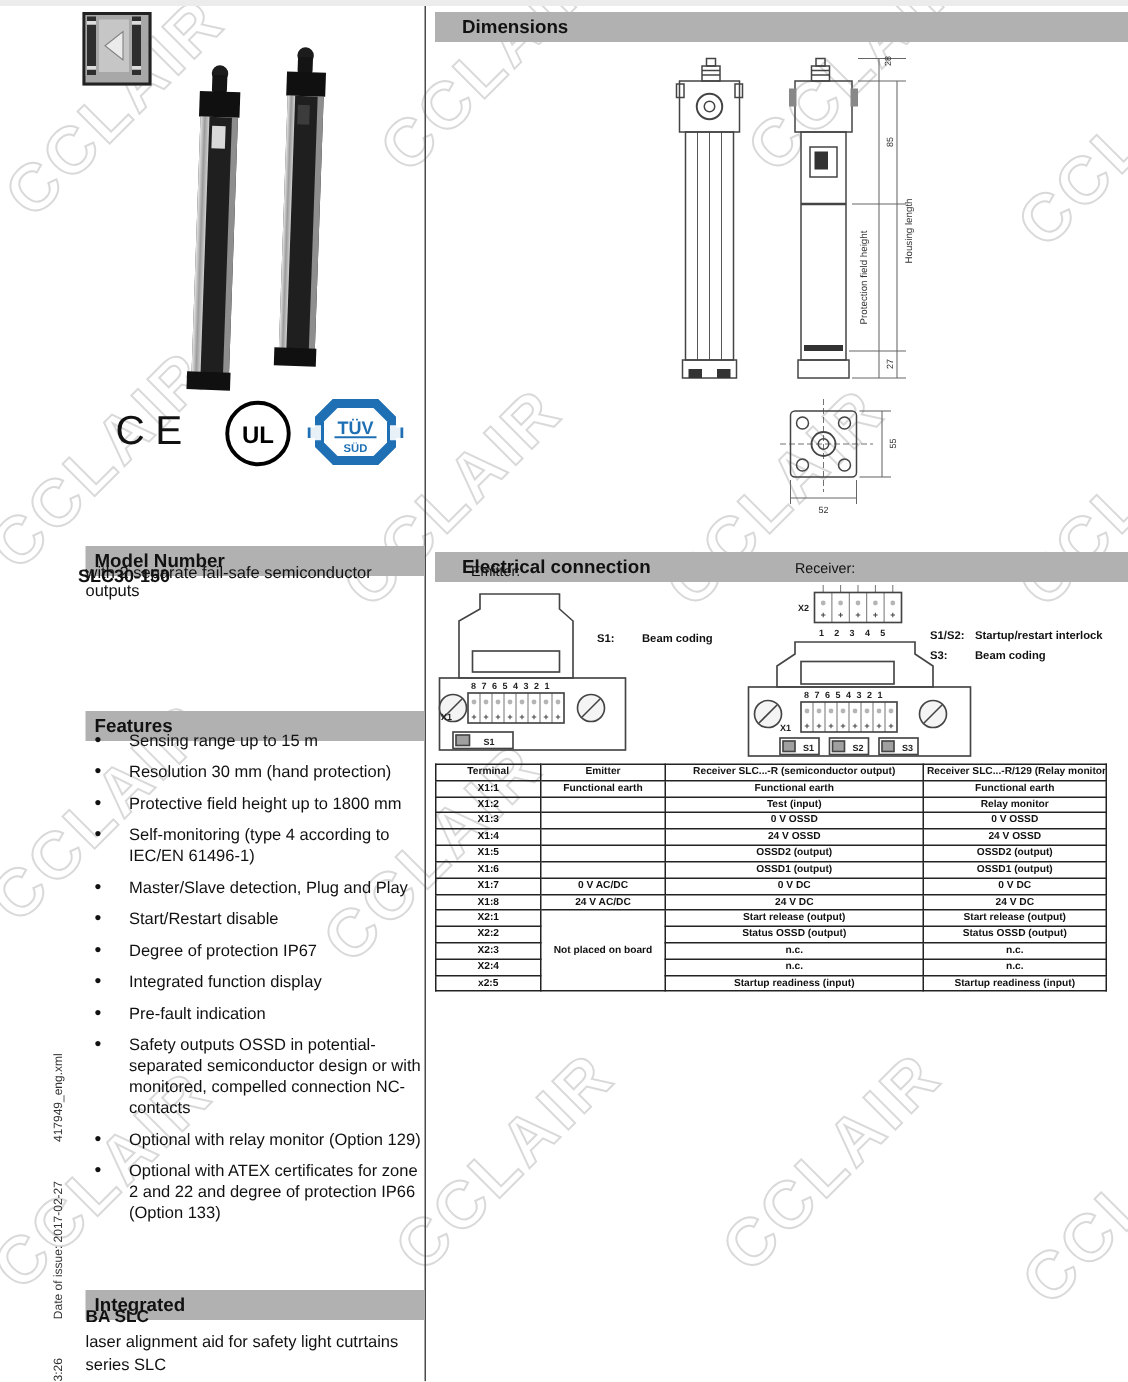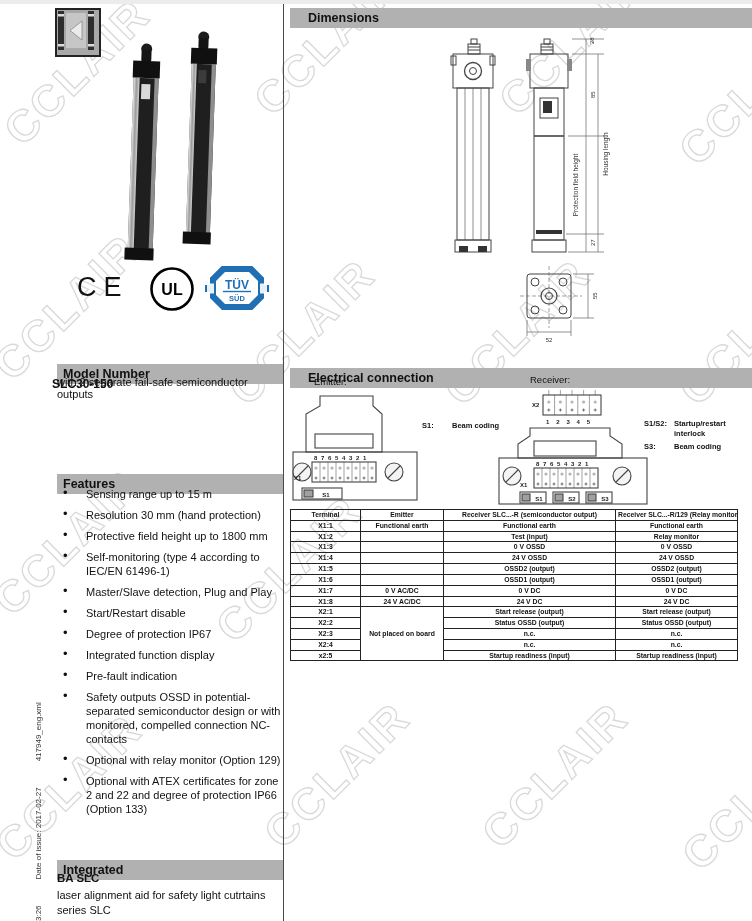--- a/index.html
+++ b/index.html
@@ -25,21 +25,21 @@
   ul.features li{position:relative;padding-left:29px;margin-bottom:7px;
                  font-size:11px;line-height:14px;}
   ul.features li::before{content:"\2022";position:absolute;left:6px;top:-1px;font-size:13px;}
   .acc-name{left:57px;top:872px;font-weight:700;font-size:11.5px;text-align:center;}
   .acc-desc{left:57px;top:888px;width:220px;font-size:11px;line-height:14.5px;}
   
   .ce{left:77px;top:272px;font-size:27px;letter-spacing:7px;font-weight:400;}
   
   .conn-label{font-size:9.5px;padding-left:22px;}
   .note{display:flex;font-size:7.5px;font-weight:700;line-height:10px;}
-  .note .k{flex:0 0 30px;margin-left:24px;}
+  .note .k{flex:0 0 30px;}
   
   table.term{border-collapse:collapse;width:447px;font-size:6.8px;font-weight:700;
              line-height:1.15;table-layout:fixed;}
   table.term th,table.term td{border:1px solid #222;text-align:center;
              padding:1px 2px;height:7px;overflow:hidden;white-space:nowrap;}
   
   .sidebar{left:34px;top:921px;transform:rotate(-90deg);transform-origin:0 0;
            display:flex;gap:26px;font-size:8px;color:#333;white-space:nowrap;}
   svg text{font-family:"Liberation Sans",sans-serif;}
 </style>

